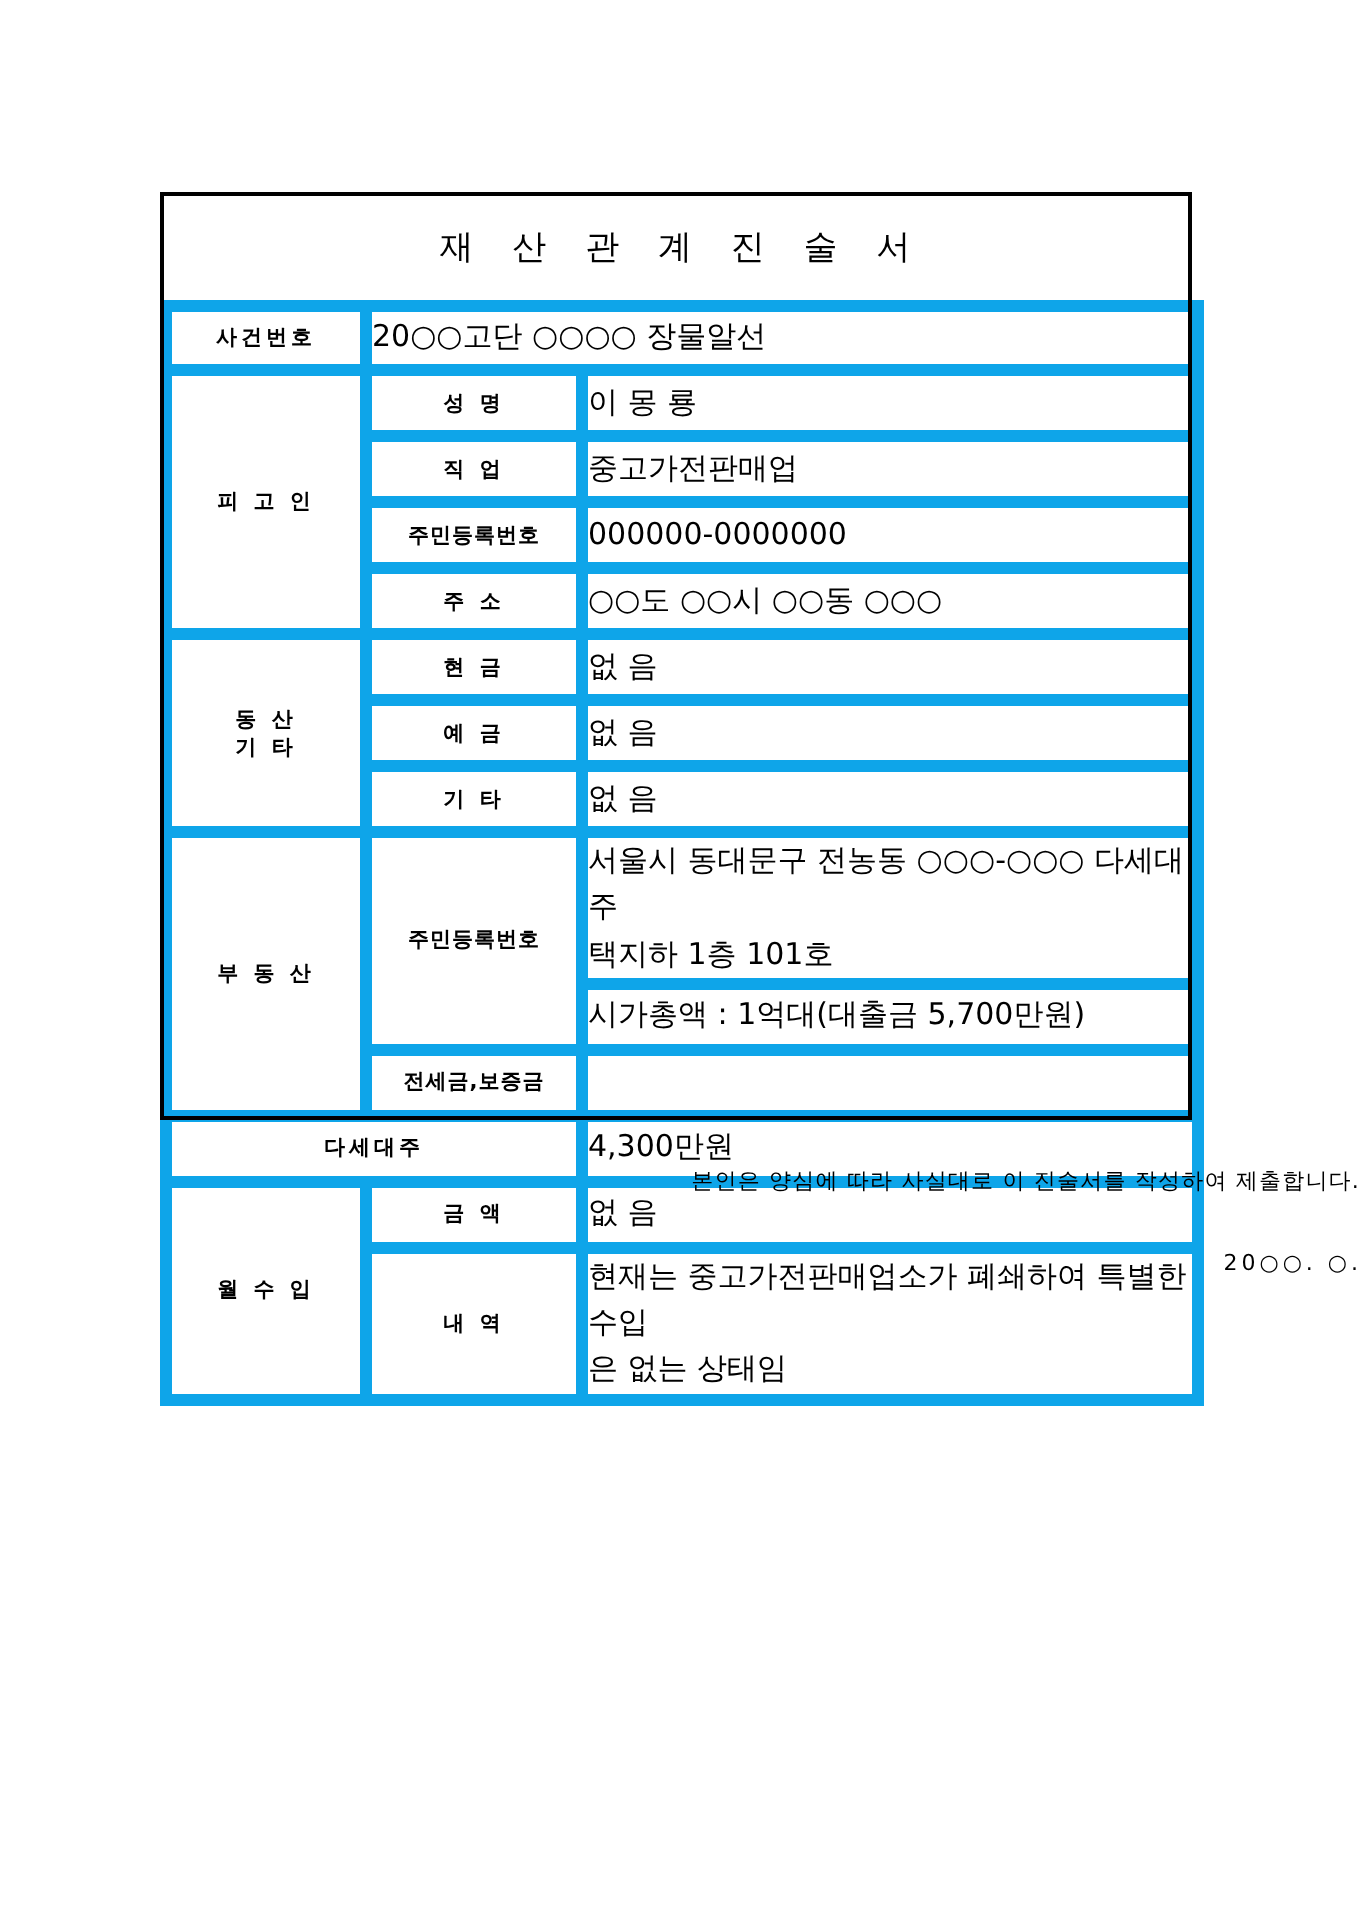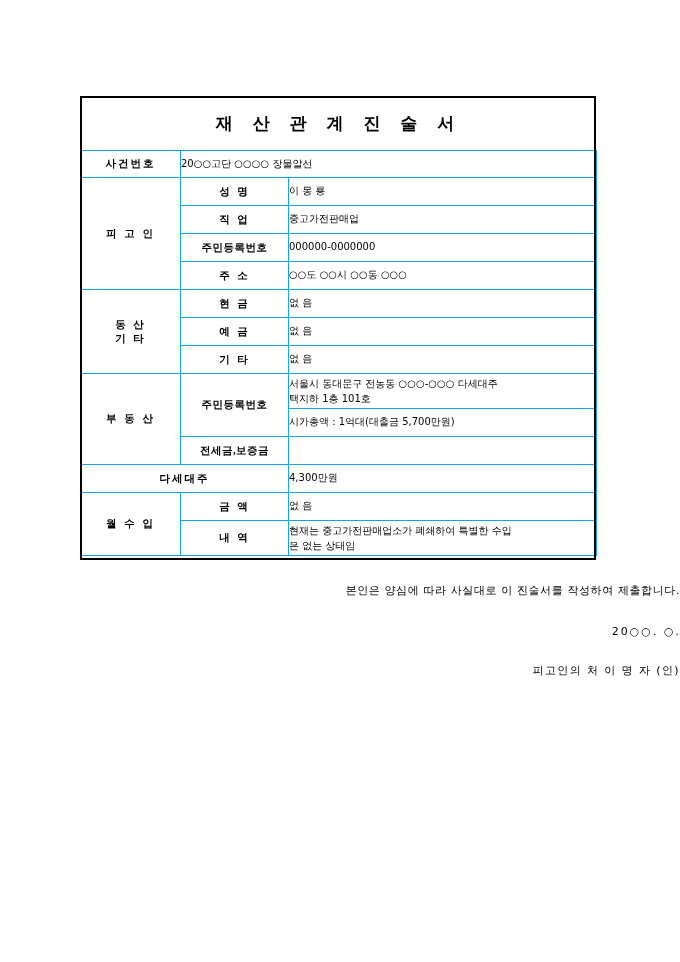--- a/index.html
+++ b/index.html
@@ -27,60 +27,59 @@
   
   .doc-table {
     position: absolute;
     left: 80px;
     top: 96px;
     width: 516px;
     border-collapse: collapse;
     table-layout: fixed;
   }
   .doc-table td {
-    border: 1px solid #0ea5e9;
+    border: 6px solid #0ea5e9;
     padding: 0;
     vertical-align: middle;
   }
   .outer-frame {
     position: absolute;
     left: 80px;
     top: 96px;
     width: 516px;
     height: 464px;
     border: 2px solid #000000;
     box-sizing: border-box;
     pointer-events: none;
   }
 
   .title-cell {
     height: 54px;
     text-align: center;
     font-size: 17px;
-    font-weight: bold;
+    font-weight: normal;
     letter-spacing: 7px;
     border-left: none !important;
     border-right: none !important;
     border-top: none !important;
   }
 
   .lbl {
     text-align: center;
     font-size: 10.5px;
     font-weight: bold;
     letter-spacing: 2px;
     padding: 3px 2px;
   }
   .lbl-narrow {
     letter-spacing: 0.5px;
-    font-family: Liberation Serif, serif;
   }
   .val {
     text-align: left;
-    font-size: 10px;
+    font-size: 15px;
     padding: 4px 8px;
     line-height: 1.45;
   }
   .val-pad {
     padding-left: 10px;
   }
   .two-line {
     line-height: 1.55;
     padding-top: 5px;
     padding-bottom: 5px;
@@ -194,15 +193,14 @@
           <div>은 없는 상태임</div>
         </td>
       </tr>
     </tbody>
   </table>
 
   <div class="outer-frame"></div>
 
   <div class="closing closing-1">본인은 양심에 따라 사실대로 이 진술서를 작성하여 제출합니다.</div>
   <div class="closing closing-2">20○○.  ○. .</div>
-  <div class="closing closing-3">피고인의 처 이  명  자 (인)</div>
 
 </div>
 
 </body></html>

